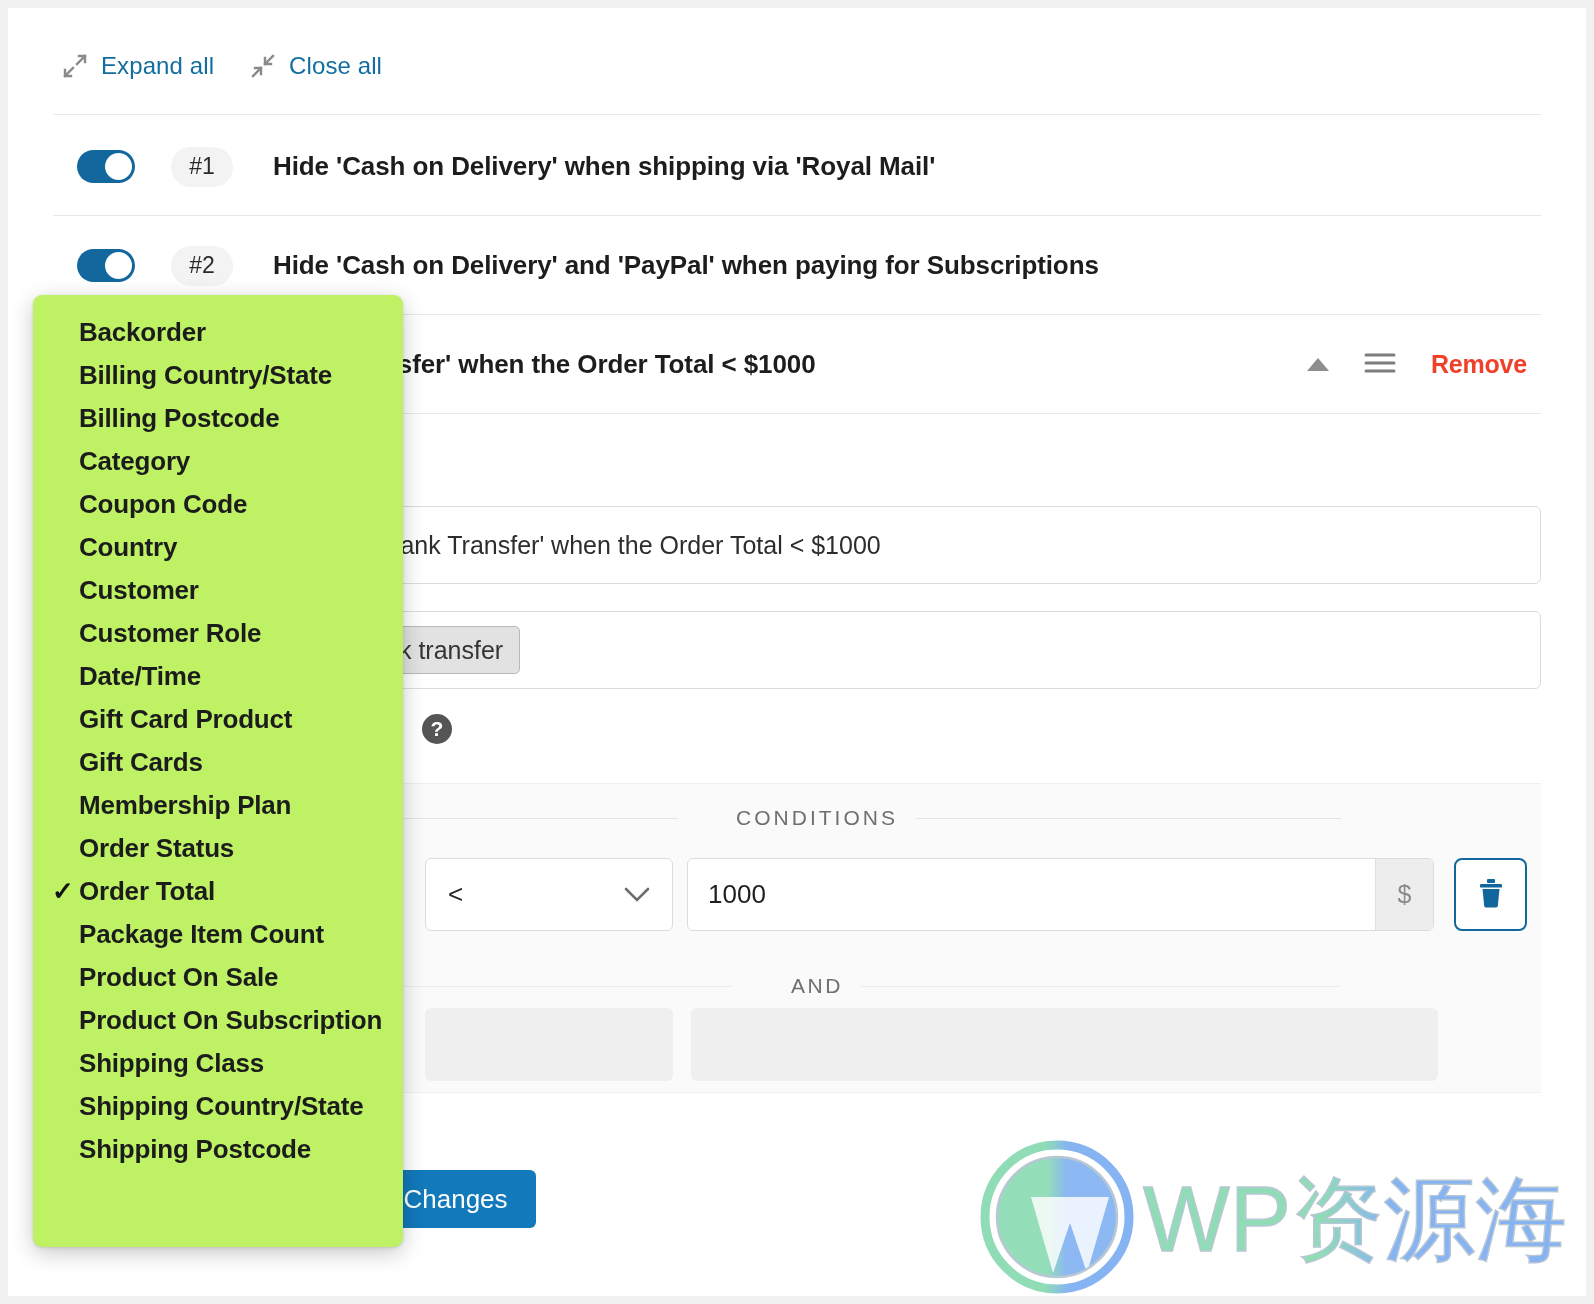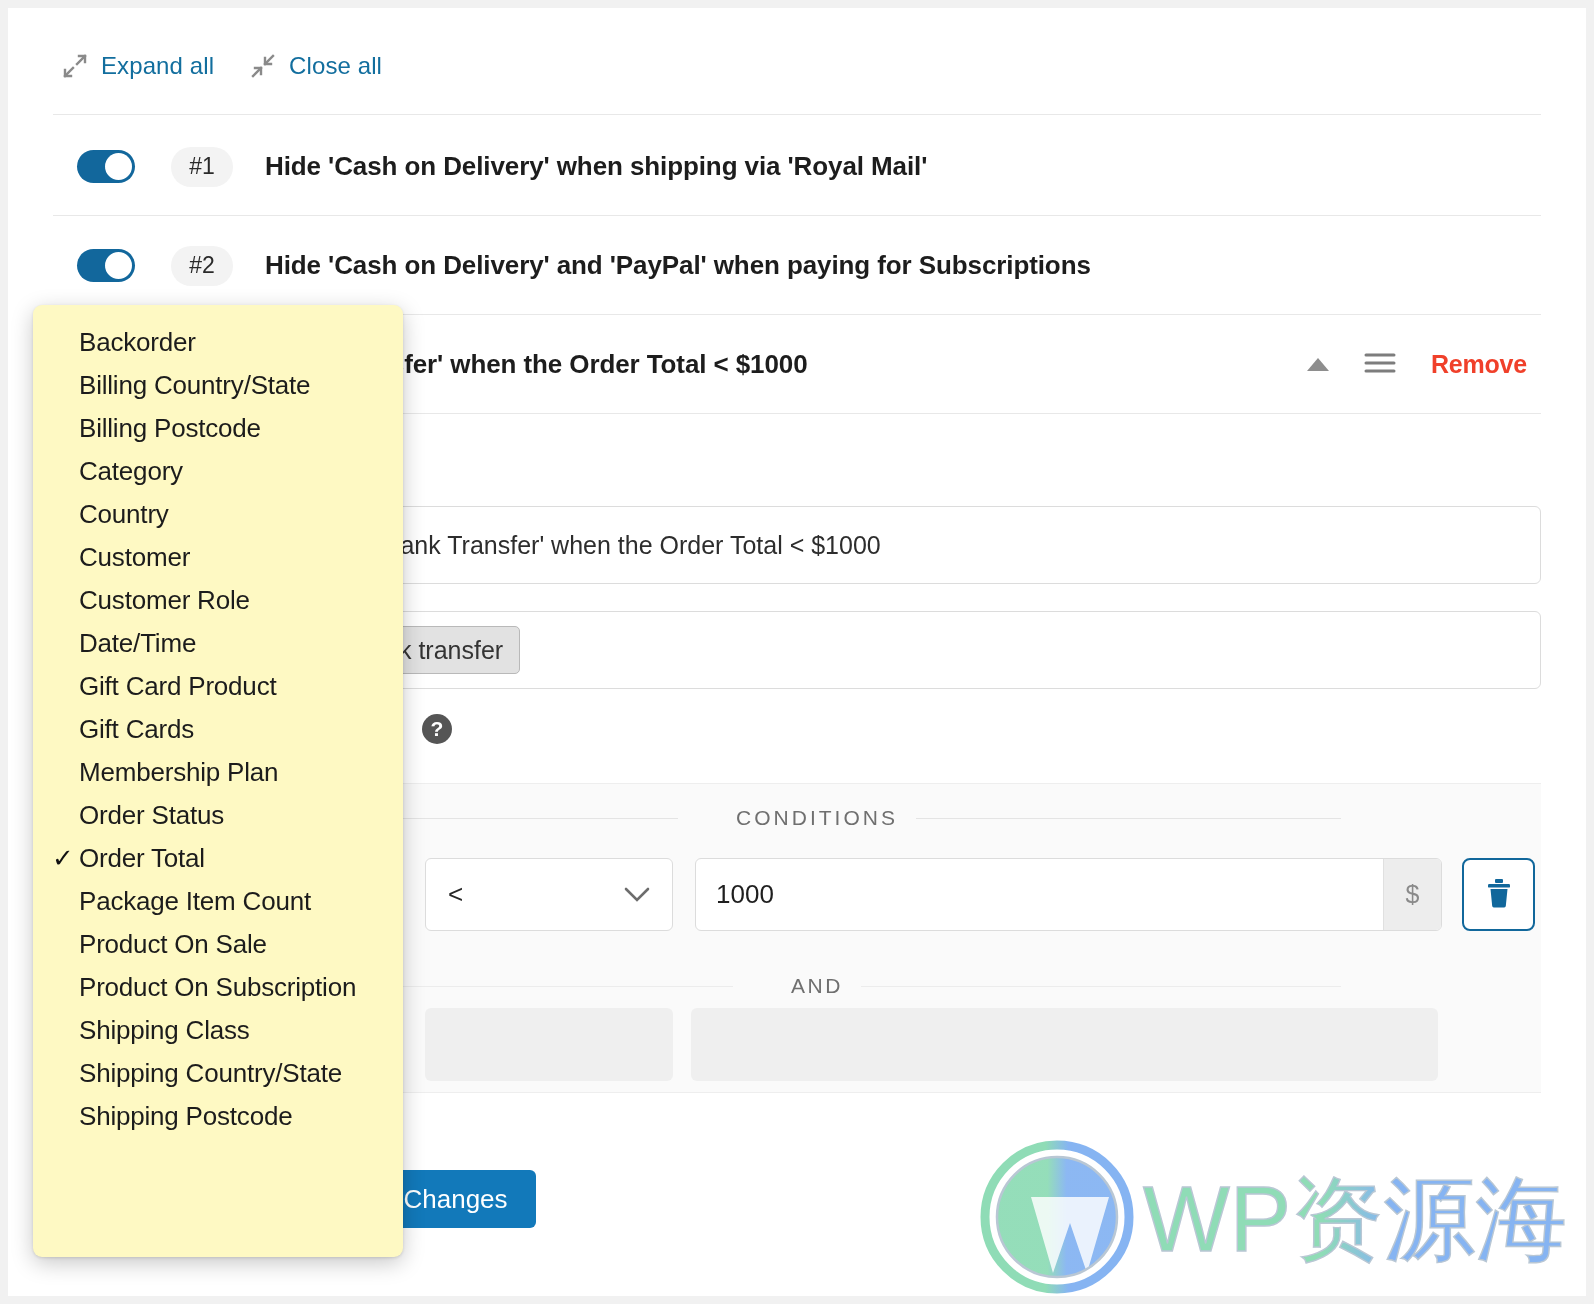--- a/index.html
+++ b/index.html
@@ -90,21 +90,21 @@
     color: #2a2a2a;
     font-size: 23px;
     display: flex;
     align-items: center;
     justify-content: center;
     padding: 0 14px;
   }
 
   .rule-title {
     flex: 1 1 auto;
-    margin-left: 32px;
+    margin-left: 40px;
     font-size: 26px;
     font-weight: bold;
     color: #1d1d1d;
     white-space: nowrap;
     letter-spacing: -.1px;
   }
 
   .rule-actions {
     flex: 0 0 auto;
     display: flex;
@@ -246,21 +246,21 @@
     display: flex;
     align-items: center;
     justify-content: space-between;
     padding: 0 22px;
     font-size: 26px;
     color: #262626;
     cursor: pointer;
   }
 
   .num-wrap {
-    margin-left: 22px;
+    margin-left: 14px;
     width: 747px; height: 73px;
     border: 1px solid #dcdcdc;
     border-radius: 6px;
     background: #ffffff;
     display: flex;
     align-items: stretch;
     overflow: hidden;
   }
   .num-wrap .val {
     flex: 1 1 auto;
@@ -315,29 +315,30 @@
     padding: 0 28px;
     cursor: pointer;
     border: none;
     font-family: "Liberation Sans", sans-serif;
     white-space: nowrap;
   }
 
   
   .dropdown {
     position: absolute;
-    left: 33px; top: 305px;
+    left: 33px; top: 295px;
     width: 370px;
     height: 952px;
-    background: #fef9c3;
+    background: #bef264;
     border-radius: 9px;
     box-shadow: 0 6px 22px rgba(0,0,0,.22), 0 1px 3px rgba(0,0,0,.12);
     padding: 16px 0;
     overflow: hidden;
     z-index: 50;
+    font-weight: bold;
   }
   .dd-item {
     height: 43px;
     display: flex;
     align-items: center;
     font-size: 26px;
     color: #1c1c1c;
     padding-left: 46px;
     position: relative;
     white-space: nowrap;
@@ -501,20 +502,23 @@
     <div class="dd-item">
       <span>Billing Country/State</span>
     </div>
     <div class="dd-item">
       <span>Billing Postcode</span>
     </div>
     <div class="dd-item">
       <span>Category</span>
     </div>
     <div class="dd-item">
+      <span>Coupon Code</span>
+    </div>
+    <div class="dd-item">
       <span>Country</span>
     </div>
     <div class="dd-item">
       <span>Customer</span>
     </div>
     <div class="dd-item">
       <span>Customer Role</span>
     </div>
     <div class="dd-item">
       <span>Date/Time</span>

